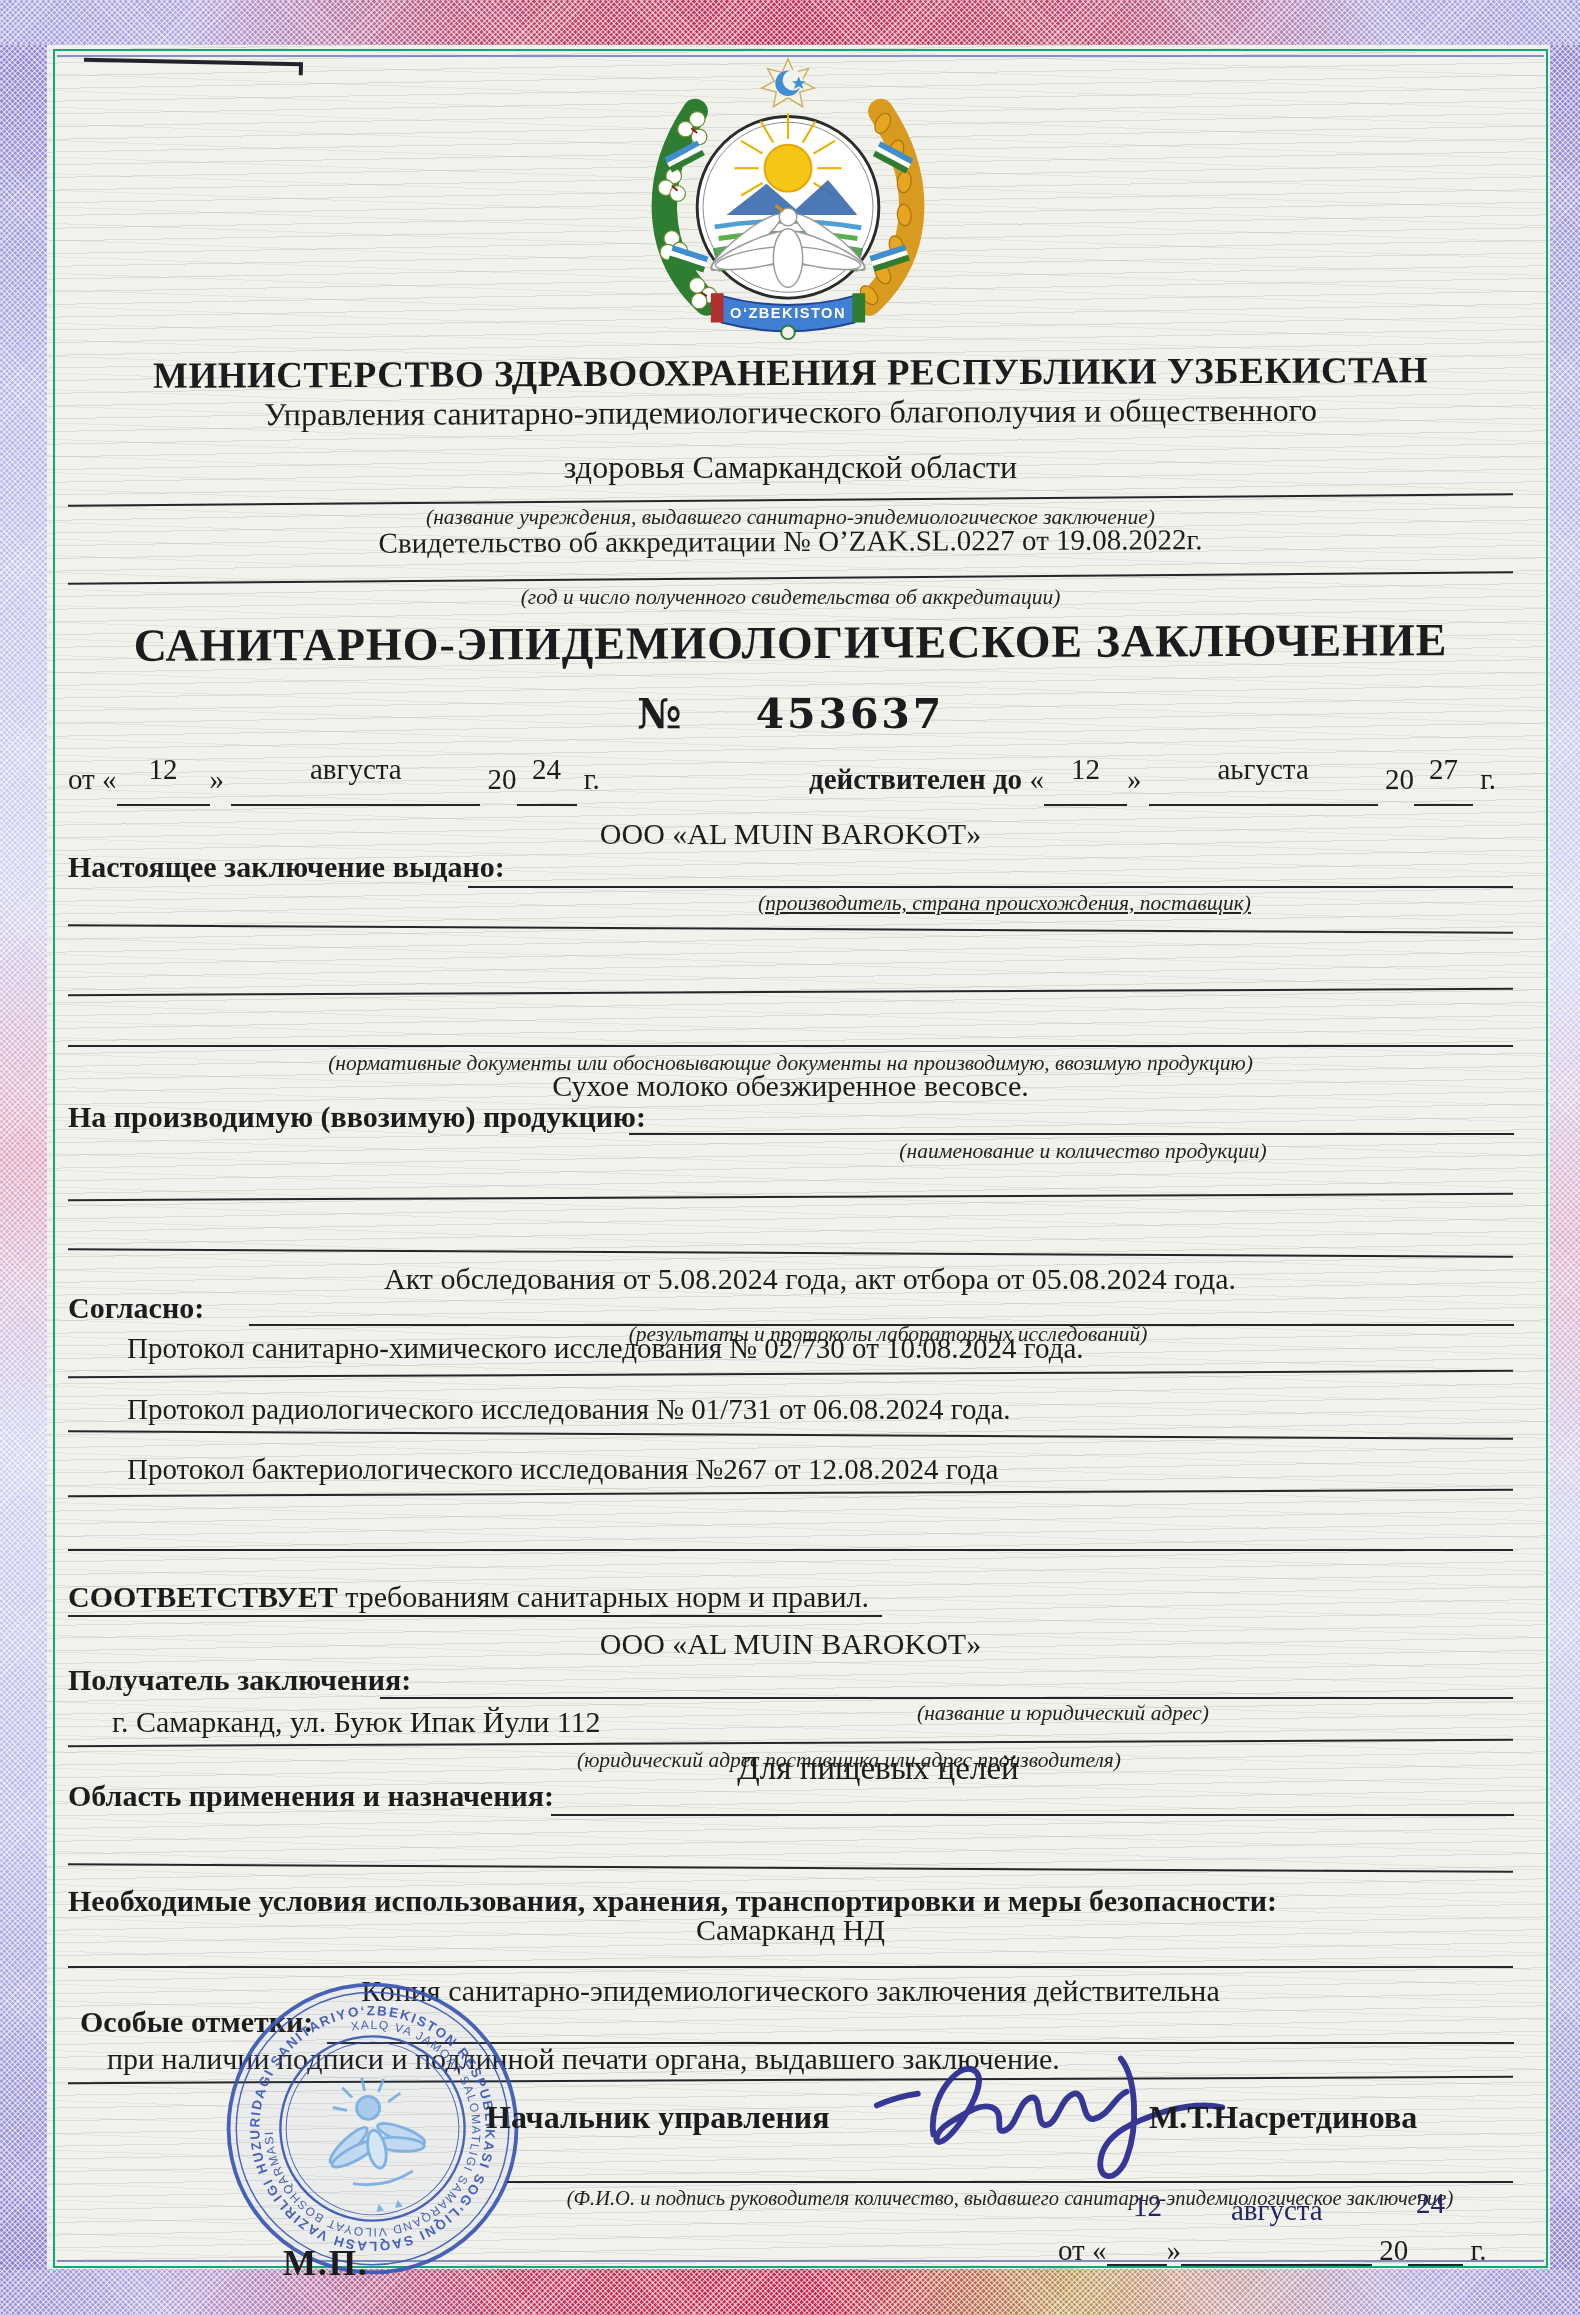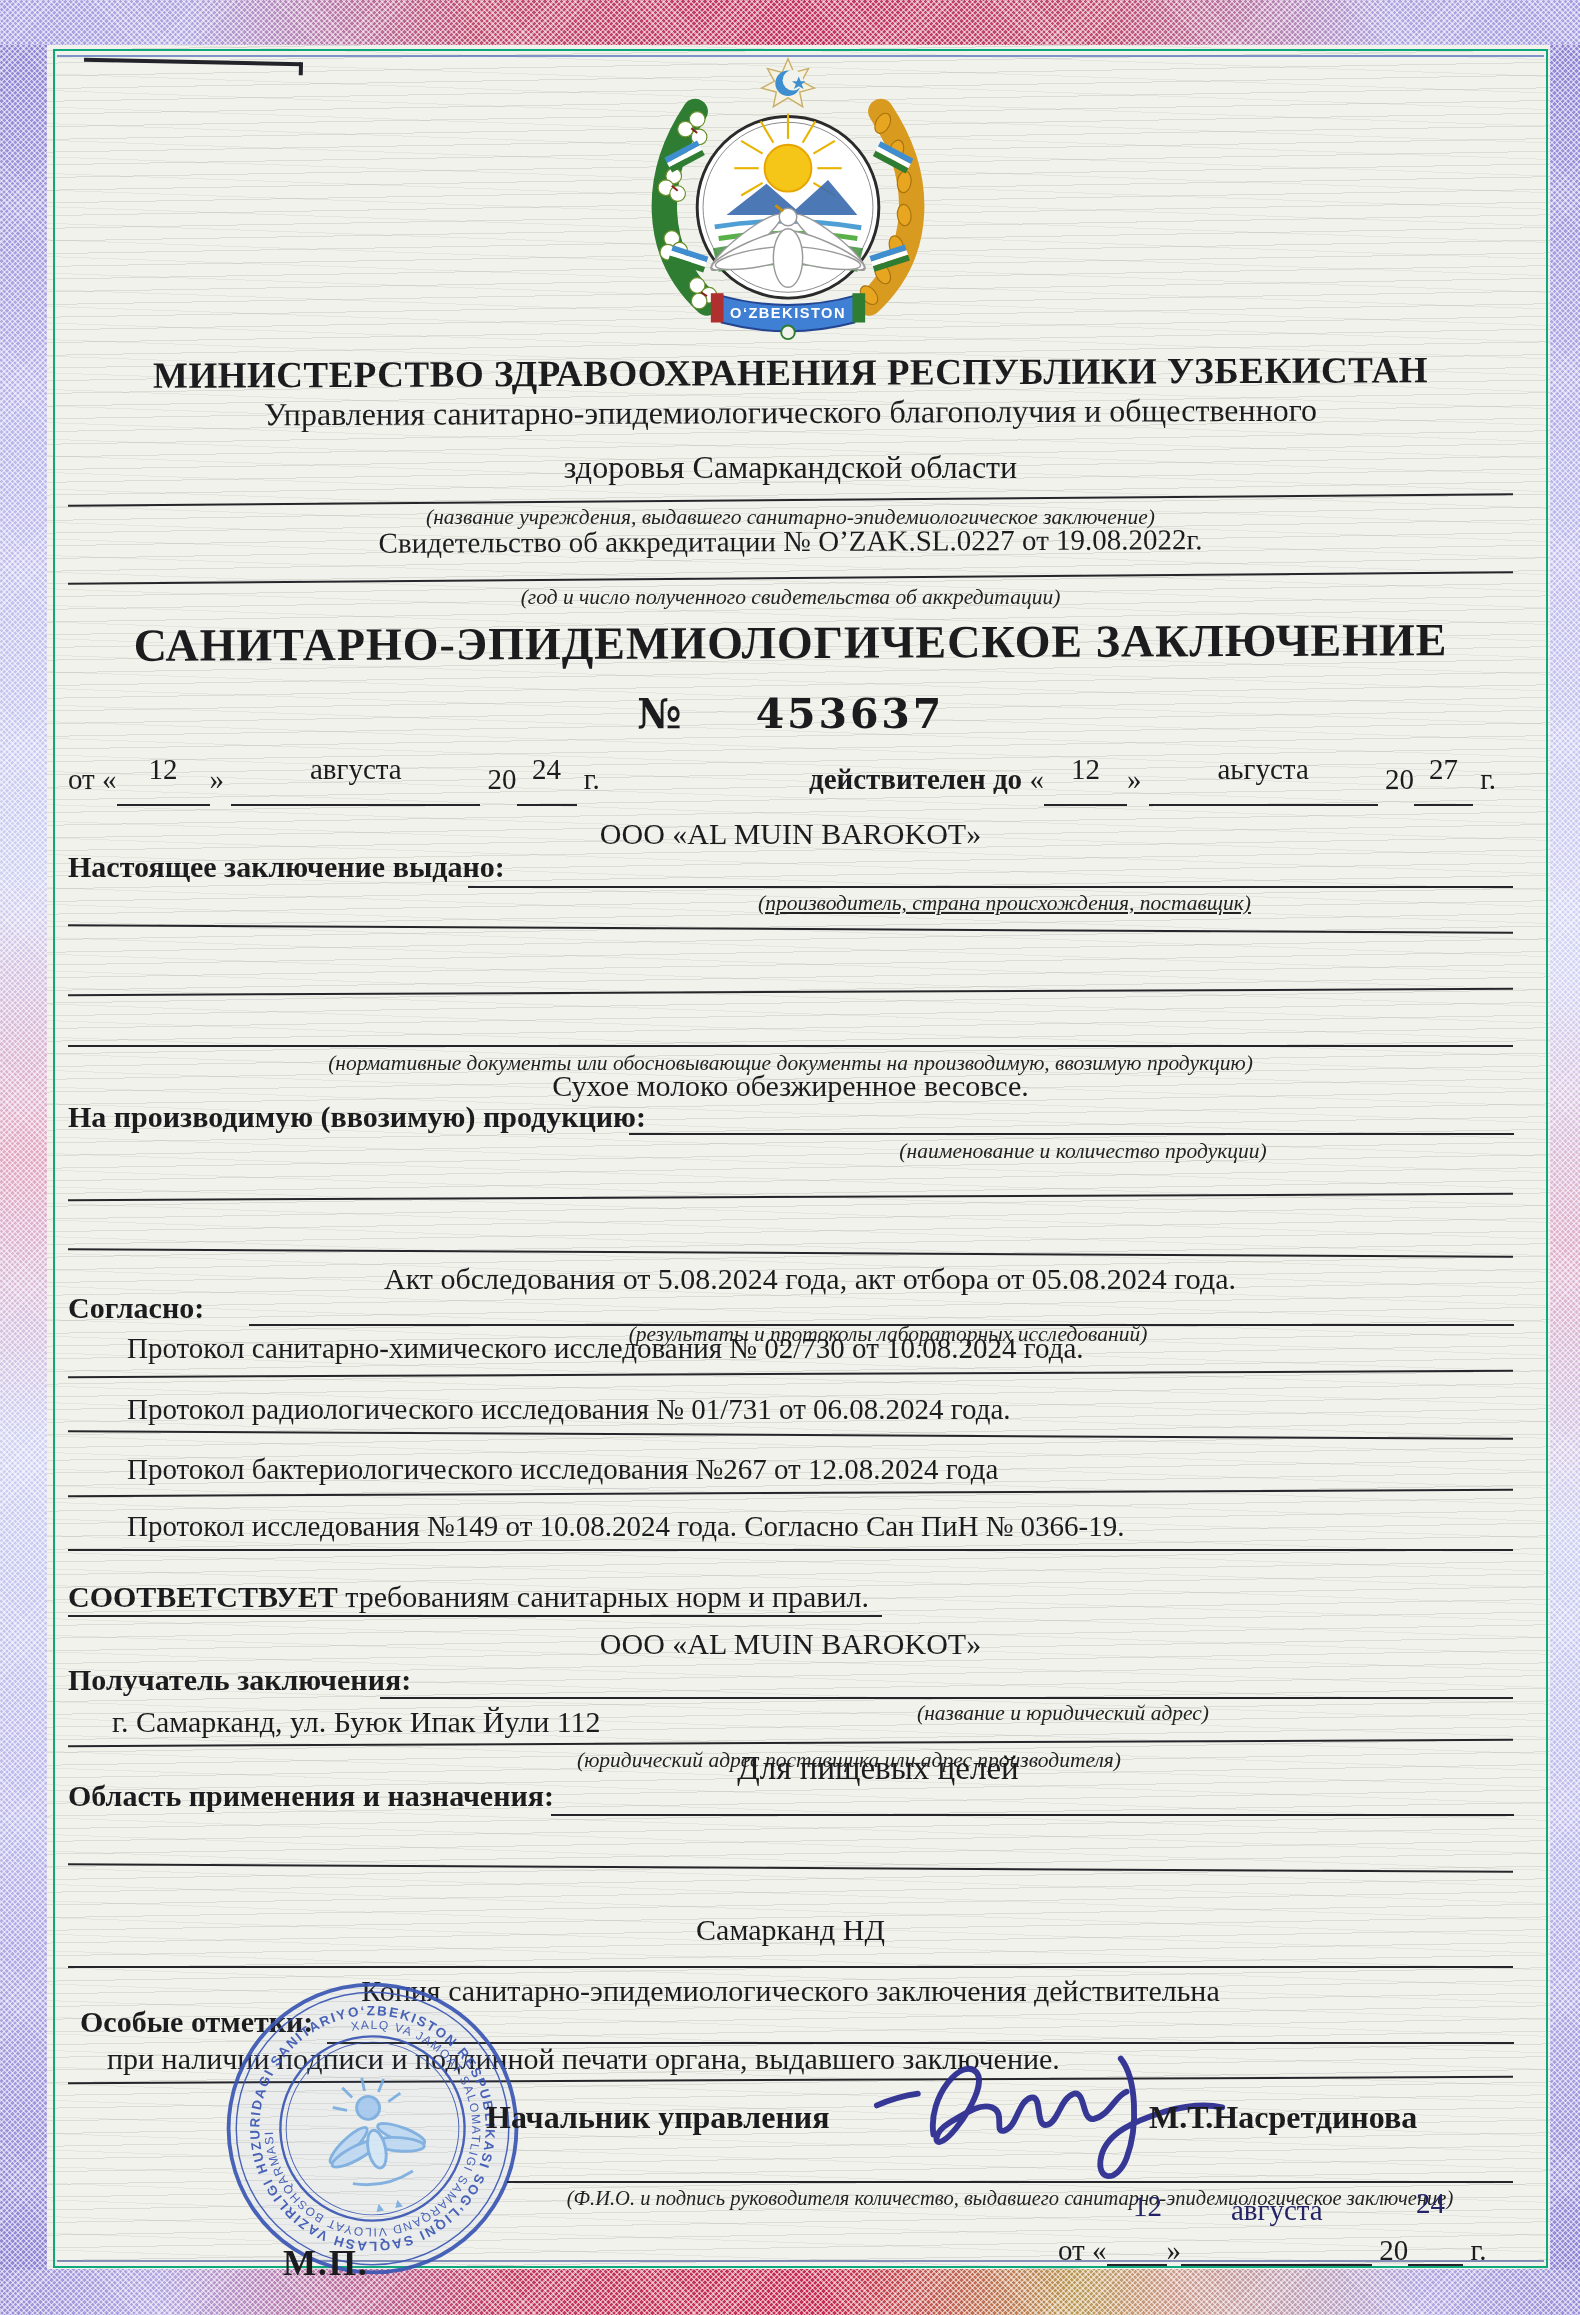--- a/index.html
+++ b/index.html
@@ -248,21 +248,20 @@
   <div class="t c body31" style="left:0;right:0;top:1262px;margin-left:39px;">Акт обследования от 5.08.2024 года, акт отбора от 05.08.2024 года.</div>
   <div class="t b body31" style="left:68px;top:1291px;">Согласно:</div>
   <div class="rl" style="left:249px;top:1324px;width:1265px;"></div>
   <div class="t c cap" style="left:488px;width:800px;top:1322px;">(результаты и протоколы лабораторных исследований)</div>
   <div class="t body30" style="left:127px;top:1332px;">Протокол санитарно-химического исследования № 02/730 от 10.08.2024 года.</div>
   <div class="rl tiltC" style="left:68px;top:1373px;width:1445px;"></div>
   <div class="t body30" style="left:127px;top:1393px;">Протокол радиологического исследования № 01/731 от 06.08.2024 года.</div>
   <div class="rl tiltB" style="left:68px;top:1434px;width:1445px;"></div>
   <div class="t body30" style="left:127px;top:1453px;">Протокол бактериологического исследования №267 от 12.08.2024 года</div>
   <div class="rl tiltC" style="left:68px;top:1492px;width:1445px;"></div>
-  <div class="t body30" style="left:127px;top:1510px;">Протокол исследования №149 от 10.08.2024 года. Согласно Сан ПиН № 0366-19.</div>
   <div class="rl" style="left:68px;top:1549px;width:1445px;"></div>
 
   <div class="t body31" style="left:68px;top:1580px;">
     <span class="b">СООТВЕТСТВУЕТ</span>
     <span>требованиям санитарных норм и правил.</span>
   </div>
   <div class="rl" style="left:68px;top:1615px;width:814px;"></div>
 
   <div class="t c body31" style="left:0;right:0;top:1627px;">ООО «AL MUIN BAROKOT»</div>
   <div class="t b body31" style="left:68px;top:1663px;">Получатель заключения:</div>
@@ -270,20 +269,21 @@
   <div class="t c cap" style="left:634px;width:858px;top:1701px;">(название и юридический адрес)</div>
   <div class="t body31" style="left:112px;top:1705px;">г. Самарканд, ул. Буюк Ипак Йули 112</div>
   <div class="rl tiltC" style="left:68px;top:1742px;width:1445px;"></div>
   <div class="t c cap" style="left:410px;width:878px;top:1748px;">(юридический адрес поставщика или адрес производителя)</div>
 
   <div class="t c" style="left:439px;width:878px;top:1750px;font-size:33px;">Для пищевых целей</div>
   <div class="t b body31" style="left:68px;top:1779px;">Область применения и назначения:</div>
   <div class="rl" style="left:551px;top:1814px;width:963px;"></div>
   <div class="rl tiltB" style="left:68px;top:1867px;width:1445px;"></div>
 
+  <div class="t b body31" style="left:68px;top:1884px;">Необходимые условия использования, хранения, транспортировки и меры безопасности:</div>
   <div class="t c body31" style="left:0;right:0;top:1913px;">Самарканд НД</div>
   <div class="rl" style="left:68px;top:1966px;width:1445px;"></div>
 
   <div class="t c body31" style="left:0;right:0;top:1974px;">Копия санитарно-эпидемиологического заключения действительна</div>
   <div class="t b body31" style="left:80px;top:2005px;text-align:right;">Особые отметки:</div>
   <div class="rl" style="left:327px;top:2042px;width:1187px;"></div>
   <div class="t body31" style="left:107px;top:2042px;">при наличии подписи и подлинной печати органа, выдавшего заключение.</div>
   <div class="rl tiltC" style="left:68px;top:2079px;width:1445px;"></div>
 
   <div class="stamp-wrap">

